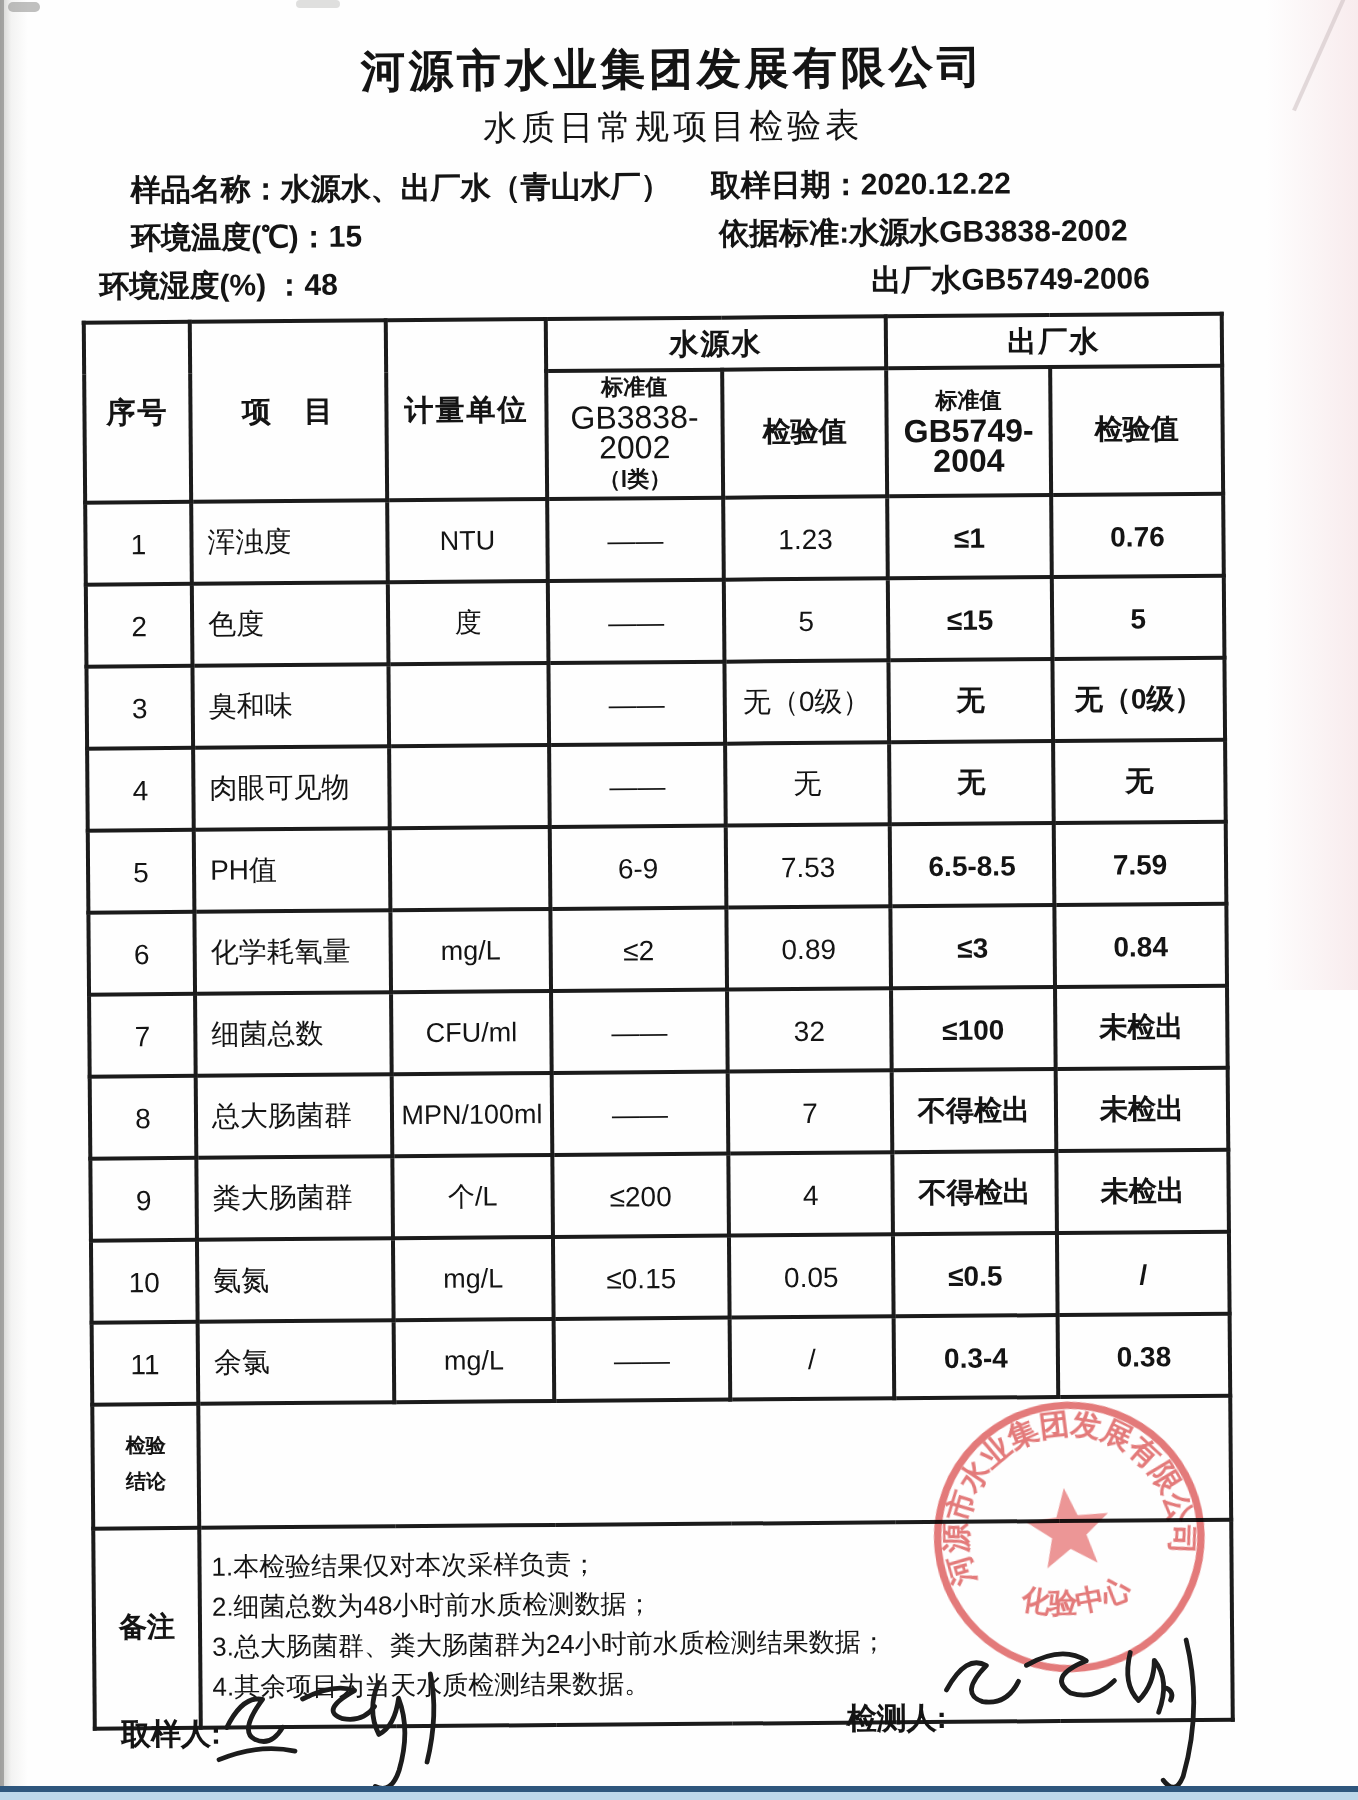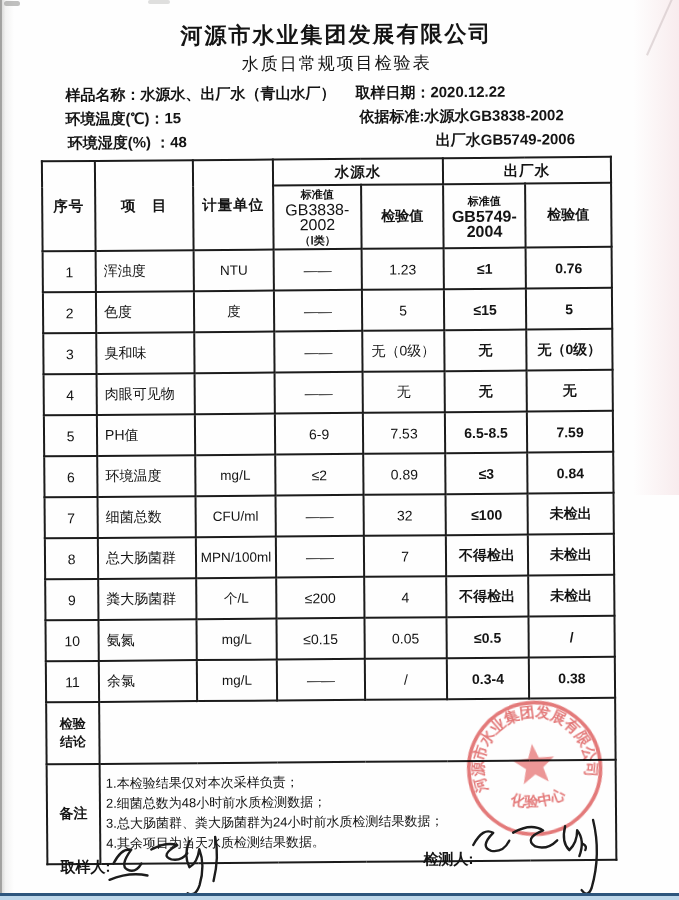--- a/index.html
+++ b/index.html
@@ -35,21 +35,21 @@
   .gbline{display:block;font-size:16px;line-height:15px;font-weight:500;}
   .gbline.b{font-weight:700;}
   .hline{display:block;font-size:11px;line-height:16px;}
   th.heavy,td.c-std2,td.c-val2{font-weight:700;}
   tbody.rows td{height:39px;}
   td.c-item{text-align:left;padding-left:7px;}
   td.c-unit{font-size:13.5px;}
   .concl-label td,.remark-label{font-weight:700;}
   .concl-row td{height:60px;}
   .remark-row td{height:90px;}
-  .lbl2{display:block;line-height:18px;font-size:13px;font-weight:600;}
+  .lbl2{display:block;line-height:18px;font-size:10px;font-weight:600;}
   .remarks-cell{text-align:left;vertical-align:middle;padding:4px 2px 4px 5px;}
   .remarks-cell div{font-size:13px;line-height:20px;font-weight:500;white-space:nowrap;}
   
   .stamp{position:absolute;left:460px;top:698px;width:144px;height:144px;
          mix-blend-mode:multiply;opacity:.82;transform:rotate(-6deg);filter:blur(.3px);}
   
   .sig-label{position:absolute;font-size:15px;font-weight:600;}
   .sig{position:absolute;}
   .sig path{fill:none;stroke:#1c1c1c;stroke-width:2.4;stroke-linecap:round;stroke-linejoin:round;}
 </style>
@@ -60,21 +60,21 @@
 
   <div class="doc">
 
     <div class="title">河源市水业集团发展有限公司</div>
     <div class="subtitle">水质日常规项目检验表</div>
 
     <div class="meta" style="left:68px;top:84px"><span>样品名称：</span><span>水源水、出厂水（青山水厂）</span></div>
     <div class="meta" style="left:358px;top:84px"><span>取样日期：</span><span>2020.12.22</span></div>
     <div class="meta" style="left:68px;top:108px"><span>环境温度(℃)：</span><span>15</span></div>
     <div class="meta" style="left:362px;top:108px"><span>依据标准:</span><span>水源水GB3838-2002</span></div>
-    <div class="meta" style="left:70px;top:132px"><span>环境湿度(%) ：</span><span>48</span></div>
+    <div class="meta" style="left:52px;top:132px"><span>环境湿度(%) ：</span><span>48</span></div>
     <div class="meta" style="left:438px;top:132px"><span>出厂水GB5749-2006</span></div>
 
     <table>
       <colgroup>
         <col style="width:53px">
           <col style="width:98px">
           <col style="width:80px">
         <col style="width:88px">
           <col style="width:82px">
           <col style="width:82px">
@@ -143,21 +143,21 @@
             <td class="c-no">5</td>
             <td class="c-item">PH值</td>
             <td class="c-unit"></td>
             <td class="c-std1">6-9</td>
             <td class="c-val1">7.53</td>
             <td class="c-std2">6.5-8.5</td>
             <td class="c-val2">7.59</td>
           </tr>
           <tr>
             <td class="c-no">6</td>
-            <td class="c-item">环境温度</td>
+            <td class="c-item">化学耗氧量</td>
             <td class="c-unit">mg/L</td>
             <td class="c-std1">≤2</td>
             <td class="c-val1">0.89</td>
             <td class="c-std2">≤3</td>
             <td class="c-val2">0.84</td>
           </tr>
           <tr>
             <td class="c-no">7</td>
             <td class="c-item">细菌总数</td>
             <td class="c-unit">CFU/ml</td>

